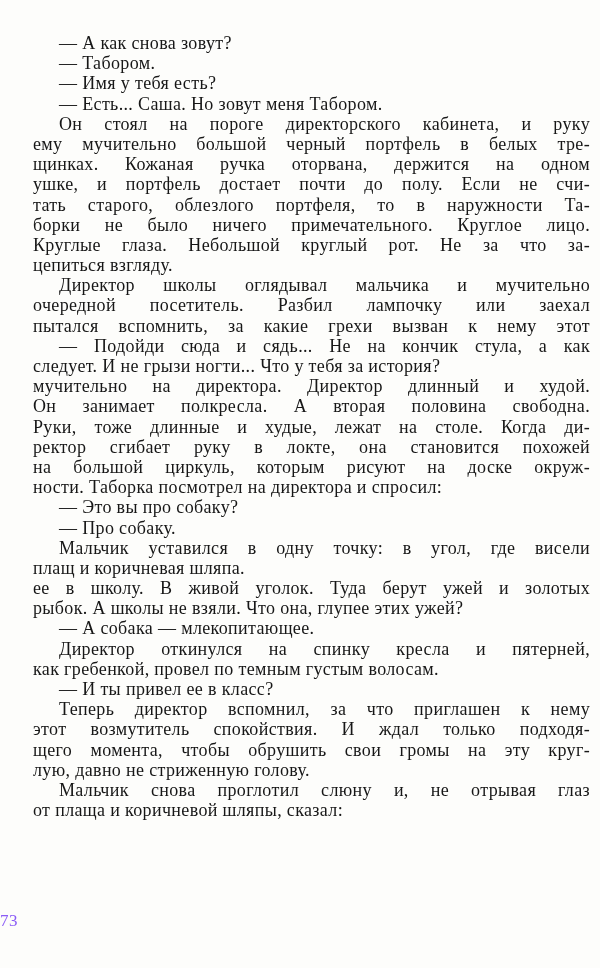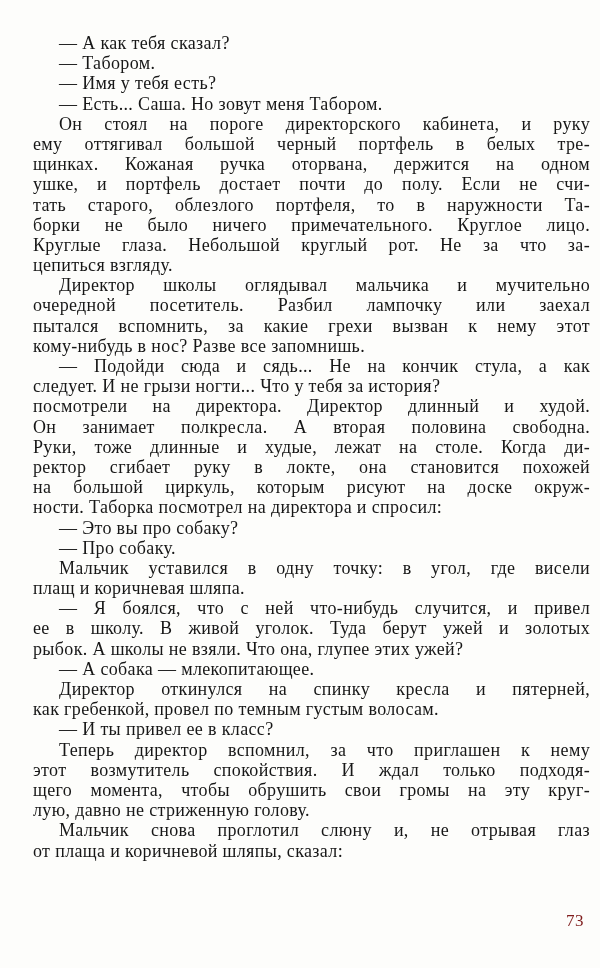--- a/index.html
+++ b/index.html
@@ -40,60 +40,58 @@
     text-indent: 26px;
   }
   .line.last {
     text-align-last: left;
   }
   .folio {
     position: absolute;
     left: 0;
     top: 911px;
     width: 584px;
-    text-align: right;
+    text-align: left;
     font-size: 17px;
     letter-spacing: 0.5px;
-    color: #7f1d1d;
+    color: #8b5cf6;
   }
 </style>
 </head>
 <body>
 
 <div class="page">
   <div class="textblock" id="textblock">
-      <div class="line first last">— А как тебя сказал?</div>
+      <div class="line first last">— А как снова зовут?</div>
       <div class="line first last">— Табором.</div>
       <div class="line first last">— Имя у тебя есть?</div>
       <div class="line first last">— Есть... Саша. Но зовут меня Табором.</div>
       <div class="line first">Он стоял на пороге директорского кабинета, и руку</div>
-      <div class="line">ему оттягивал большой черный портфель в белых тре-</div>
+      <div class="line">ему мучительно большой черный портфель в белых тре-</div>
       <div class="line">щинках. Кожаная ручка оторвана, держится на одном</div>
       <div class="line">ушке, и портфель достает почти до полу. Если не счи-</div>
       <div class="line">тать старого, облезлого портфеля, то в наружности Та-</div>
       <div class="line">борки не было ничего примечательного. Круглое лицо.</div>
       <div class="line">Круглые глаза. Небольшой круглый рот. Не за что за-</div>
       <div class="line last">цепиться взгляду.</div>
       <div class="line first">Директор школы оглядывал мальчика и мучительно</div>
       <div class="line">очередной посетитель. Разбил лампочку или заехал</div>
       <div class="line">пытался вспомнить, за какие грехи вызван к нему этот</div>
-      <div class="line last">кому-нибудь в нос? Разве все запомнишь.</div>
       <div class="line first">— Подойди сюда и сядь... Не на кончик стула, а как</div>
       <div class="line last">следует. И не грызи ногти... Что у тебя за история?</div>
-      <div class="line">посмотрели на директора. Директор длинный и худой.</div>
+      <div class="line">мучительно на директора. Директор длинный и худой.</div>
       <div class="line">Он занимает полкресла. А вторая половина свободна.</div>
       <div class="line">Руки, тоже длинные и худые, лежат на столе. Когда ди-</div>
       <div class="line">ректор сгибает руку в локте, она становится похожей</div>
       <div class="line">на большой циркуль, которым рисуют на доске окруж-</div>
       <div class="line last">ности. Таборка посмотрел на директора и спросил:</div>
       <div class="line first last">— Это вы про собаку?</div>
       <div class="line first last">— Про собаку.</div>
       <div class="line first">Мальчик уставился в одну точку: в угол, где висели</div>
       <div class="line last">плащ и коричневая шляпа.</div>
-      <div class="line first">— Я боялся, что с ней что-нибудь случится, и привел</div>
       <div class="line">ее в школу. В живой уголок. Туда берут ужей и золотых</div>
       <div class="line last">рыбок. А школы не взяли. Что она, глупее этих ужей?</div>
       <div class="line first last">— А собака — млекопитающее.</div>
       <div class="line first">Директор откинулся на спинку кресла и пятерней,</div>
       <div class="line last">как гребенкой, провел по темным густым волосам.</div>
       <div class="line first last">— И ты привел ее в класс?</div>
       <div class="line first">Теперь директор вспомнил, за что приглашен к нему</div>
       <div class="line">этот возмутитель спокойствия. И ждал только подходя-</div>
       <div class="line">щего момента, чтобы обрушить свои громы на эту круг-</div>
       <div class="line last">лую, давно не стриженную голову.</div>

